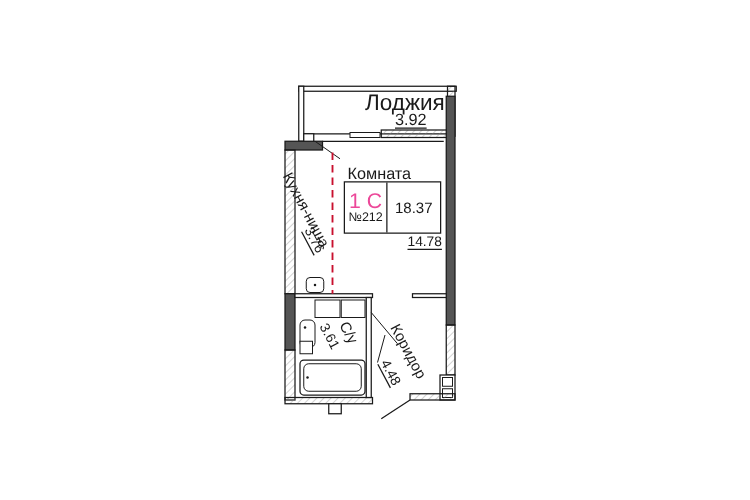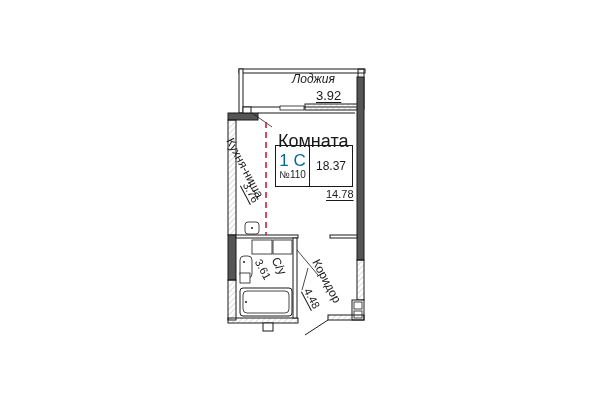--- a/index.html
+++ b/index.html
@@ -3,21 +3,21 @@
 <meta charset="utf-8">
 <style>
   html, body { margin:0; padding:0; background:#ffffff; }
   body { width:600px; height:400px; position:relative; overflow:hidden; font-family:"Liberation Sans", sans-serif; }
   #plan { position:absolute; left:0; top:0; width:600px; height:400px; }
   .lbl { position:absolute; color:#1a1a1a; font-family:"Liberation Sans", sans-serif; white-space:nowrap; line-height:1; }
   .u { text-decoration:underline; text-underline-offset:2px; }
   .apt-box { position:absolute; left:275px; top:145px; width:76px; height:40px; border:1px solid #1a1a1a; display:flex; }
   .apt-left { width:33px; border-right:1px solid #1a1a1a; display:flex; flex-direction:column; align-items:center; justify-content:center; }
   .apt-right { flex:1; display:flex; align-items:center; justify-content:center; font-size:12px; color:#1a1a1a; }
-  .apt-type { font-size:17px; color:#0369a1; line-height:1; }
+  .apt-type { font-size:17px; color:#ec4899; line-height:1; }
   .apt-num { font-size:10px; color:#1a1a1a; line-height:1; margin-top:1px; }
 </style>
 </head>
 <body>
 
 <svg id="plan" viewBox="0 0 600 400" xmlns="http://www.w3.org/2000/svg">
   <defs>
     <pattern id="hatch" width="4" height="4" patternUnits="userSpaceOnUse" patternTransform="rotate(45)">
       <line x1="0" y1="0" x2="0" y2="4" stroke="#888" stroke-width="0.6"></line>
     </pattern>
@@ -72,29 +72,29 @@
   </g>
 
   <g>
     <rect x="245" y="222" width="14" height="12" rx="3" fill="#fff" stroke="#1a1a1a" stroke-width="0.8"></rect>
     <circle cx="252" cy="228" r="1" fill="#1a1a1a"></circle>
   </g>
 
   <line x1="266" y1="122" x2="266" y2="235" stroke="#c8102e" stroke-width="1.5" stroke-dasharray="6,4"></line>
 </svg>
 
-<div class="lbl" style="left:292px;top:73px;font-size:12px;font-style:italic;">Лоджия</div>
+<div class="lbl" style="left:292px;top:73px;font-size:18px;">Лоджия</div>
 <div class="lbl u" style="left:316px;top:89px;font-size:13px;text-align:right;">3.92</div>
 
-<div class="lbl" style="left:278px;top:132px;font-size:18px;">Комната</div>
+<div class="lbl" style="left:278px;top:132px;font-size:13px;">Комната</div>
 
 <div class="apt-box">
   <div class="apt-left">
     <span class="apt-type">1 С</span>
-    <span class="apt-num">№110</span>
+    <span class="apt-num">№212</span>
   </div>
   <div class="apt-right">
     <span>18.37</span>
   </div>
 </div>
 <div class="lbl u" style="left:326px;top:189px;font-size:11px;">14.78</div>
 
 <div class="lbl" style="left:212px;top:162px;font-size:12px;transform:rotate(62deg);transform-origin:center;">Кухня-ниша</div>
 <div class="lbl u" style="left:240px;top:187px;font-size:11px;transform:rotate(62deg);transform-origin:center;">3.76</div>
 

